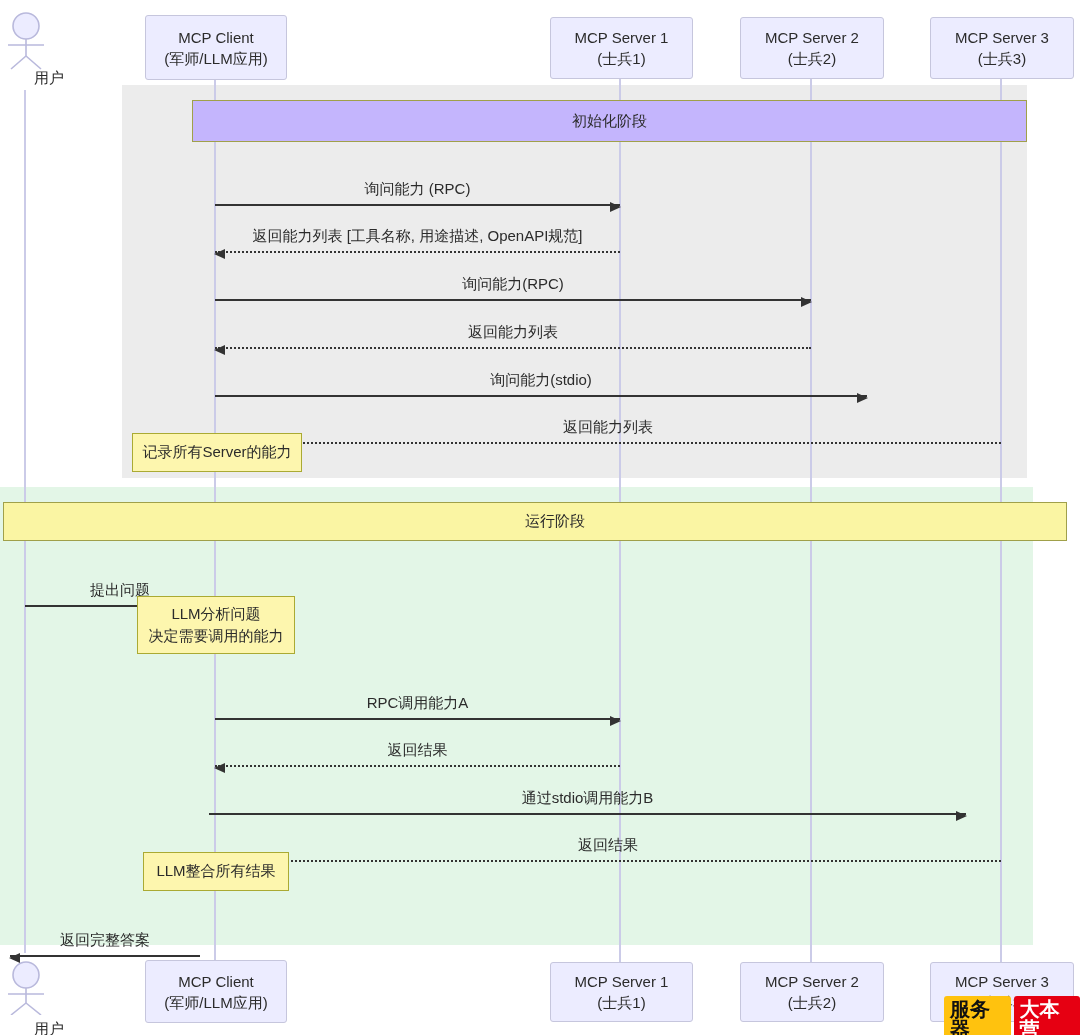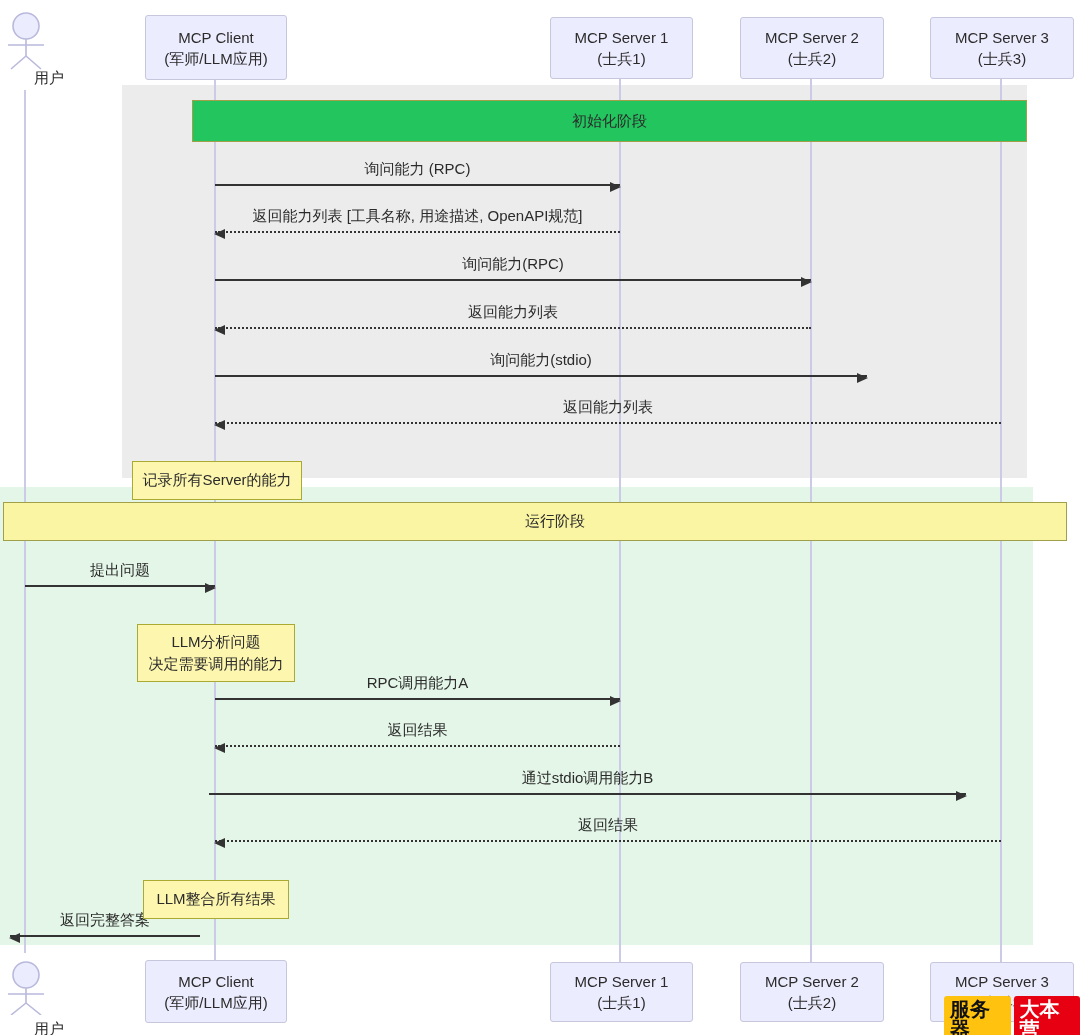--- a/index.html
+++ b/index.html
@@ -16,23 +16,23 @@
     display:flex; flex-direction:column; align-items:center; justify-content:center;
     text-align:center; line-height:1.4; font-size:15px;
   }
   .phase-band{
     position:absolute; border:1px solid;
     display:flex; align-items:center; justify-content:center; font-size:15px;
   }
   .note{
     position:absolute; border:1px solid;
     display:flex; flex-direction:column; align-items:center; justify-content:center;
-    text-align:center; line-height:1.5; font-size:15px;margin-top:28px;
-  }
-  .msg       { position:absolute; height:28px; }
+    text-align:center; line-height:1.5; font-size:15px;
+  }
+  .msg       { position:absolute; height:28px;margin-top:20px; }
   .msg-label { position:absolute; left:0; right:0; bottom:7px; text-align:center; white-space:nowrap; font-size:15px; }
   .msg-line  { position:absolute; left:0; right:0; bottom:0; height:0; }
   .msg-line.solid  { border-top:2px solid #333333; }
   .msg-line.dashed { border-top:2px dotted #333333; }
   .arrowhead { position:absolute; width:0; height:0; bottom:-6px;
                border-top:5px solid transparent; border-bottom:5px solid transparent; }
   .arrowhead.right { right:-1px; border-left:11px solid #333333; }
   .arrowhead.left  { left:-1px;  border-right:11px solid #333333; }
   .person { position:absolute; width:54px; }
   .person-label { position:absolute; width:54px; text-align:center; font-size:15px;padding-left:23px; }
@@ -64,21 +64,21 @@
     <line x1="26" y1="50" x2="11" y2="62" stroke="#B9B9DC" stroke-width="1.6"></line>
     <line x1="26" y1="50" x2="41" y2="62" stroke="#B9B9DC" stroke-width="1.6"></line>
   </svg>
   <div class="person-label" style="left:-1px; top:1020px;">用户</div>
 
 <div class="lifeline" style="left: 24px; top: 90px; background: rgb(203, 203, 232); height: 863px;"></div>
     <div class="lifeline" style="left: 214px; top: 78px; height: 882px; background: rgb(203, 203, 232);"></div>
     <div class="lifeline" style="left: 619px; top: 77px; height: 885px; background: rgb(203, 203, 232);"></div>
     <div class="lifeline" style="left: 810px; top: 77px; height: 885px; background: rgb(203, 203, 232);"></div>
     <div class="lifeline" style="left: 1000px; top: 77px; height: 885px; background: rgb(203, 203, 232);"></div>
-    <div class="phase-band" style="left: 192px; top: 100px; width: 833px; height: 40px; background: #22c55e; border-color: rgb(160, 160, 74); justify-content: center;">
+    <div class="phase-band" style="left: 192px; top: 100px; width: 833px; height: 40px; background: #c4b5fd; border-color: rgb(160, 160, 74); justify-content: center;">
       <span>初始化阶段</span>
     </div>
     <div class="phase-band" style="left: 3px; top: 502px; width: 1022px; height: 37px; background: rgb(250, 245, 163); border-color: rgb(160, 160, 74); padding-left: 40px;">
       <span>运行阶段</span>
     </div>
     <div class="msg" style="left: 215px; top: 158px; width: 405px;">
       <div class="msg-label">询问能力 (RPC)</div>
       <div class="msg-line solid">
         <div class="arrowhead right"></div>
       </div>

